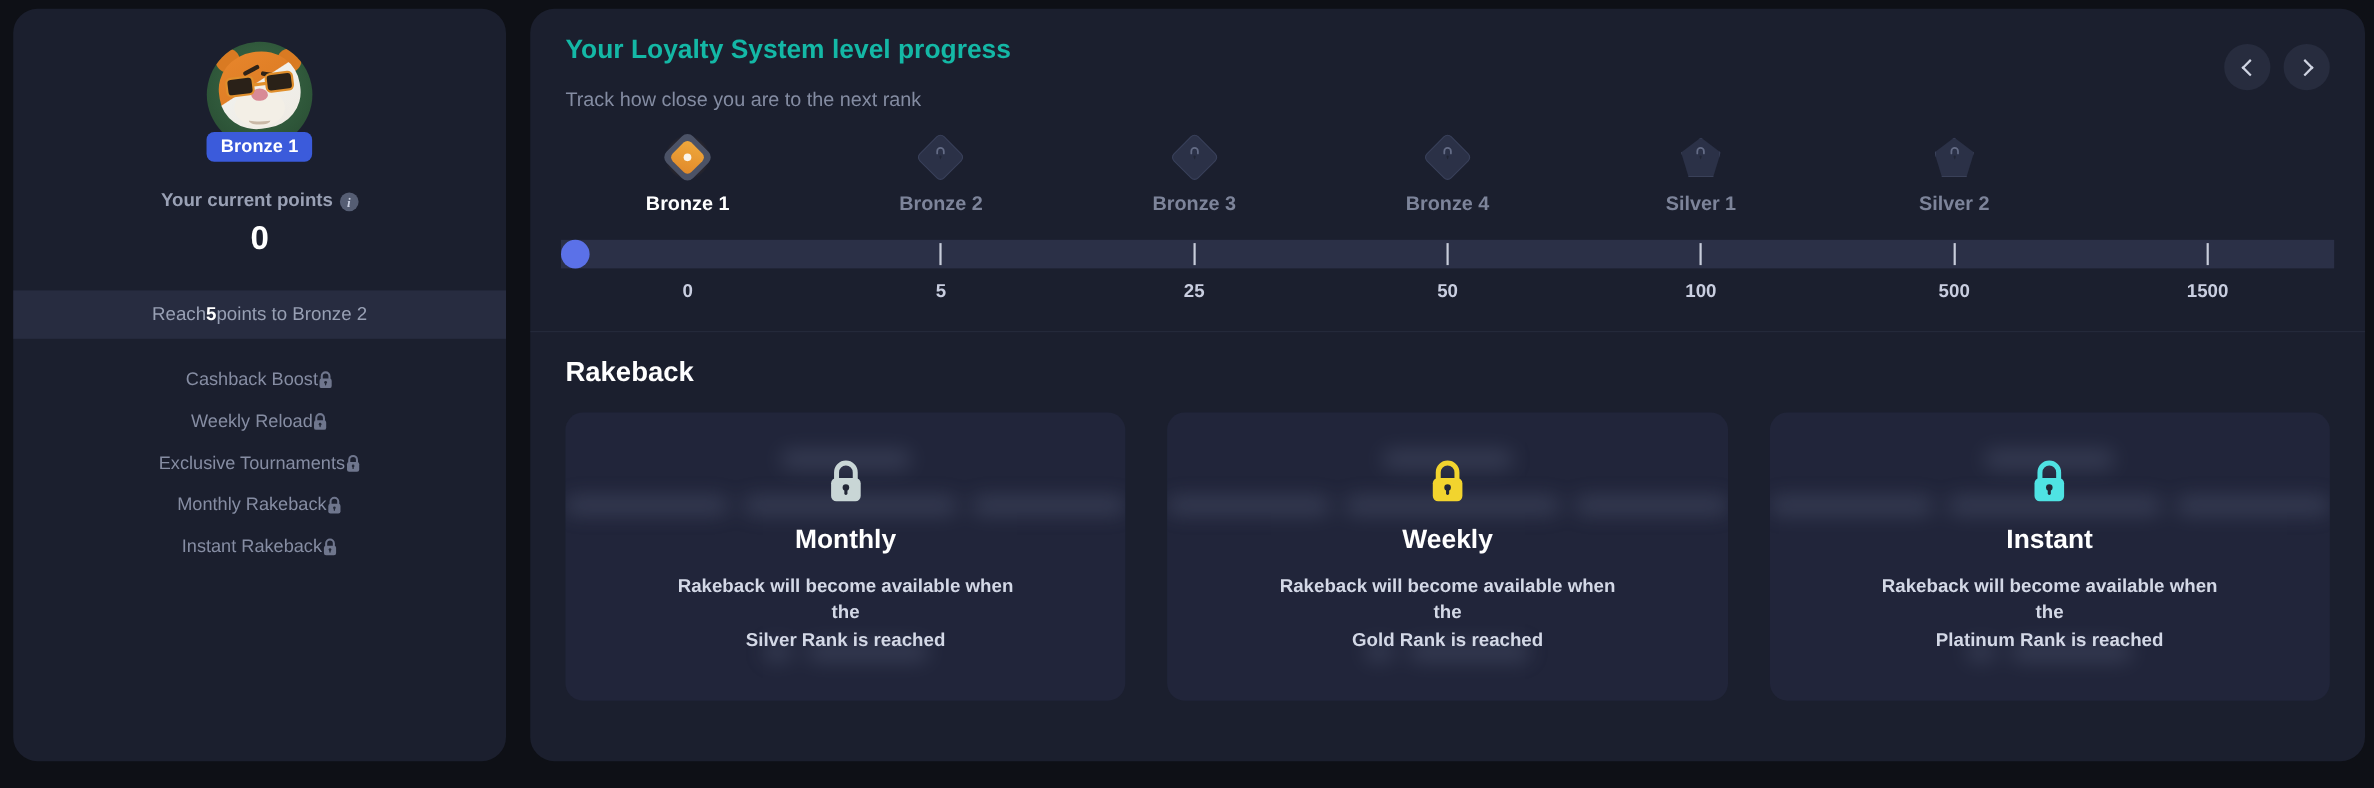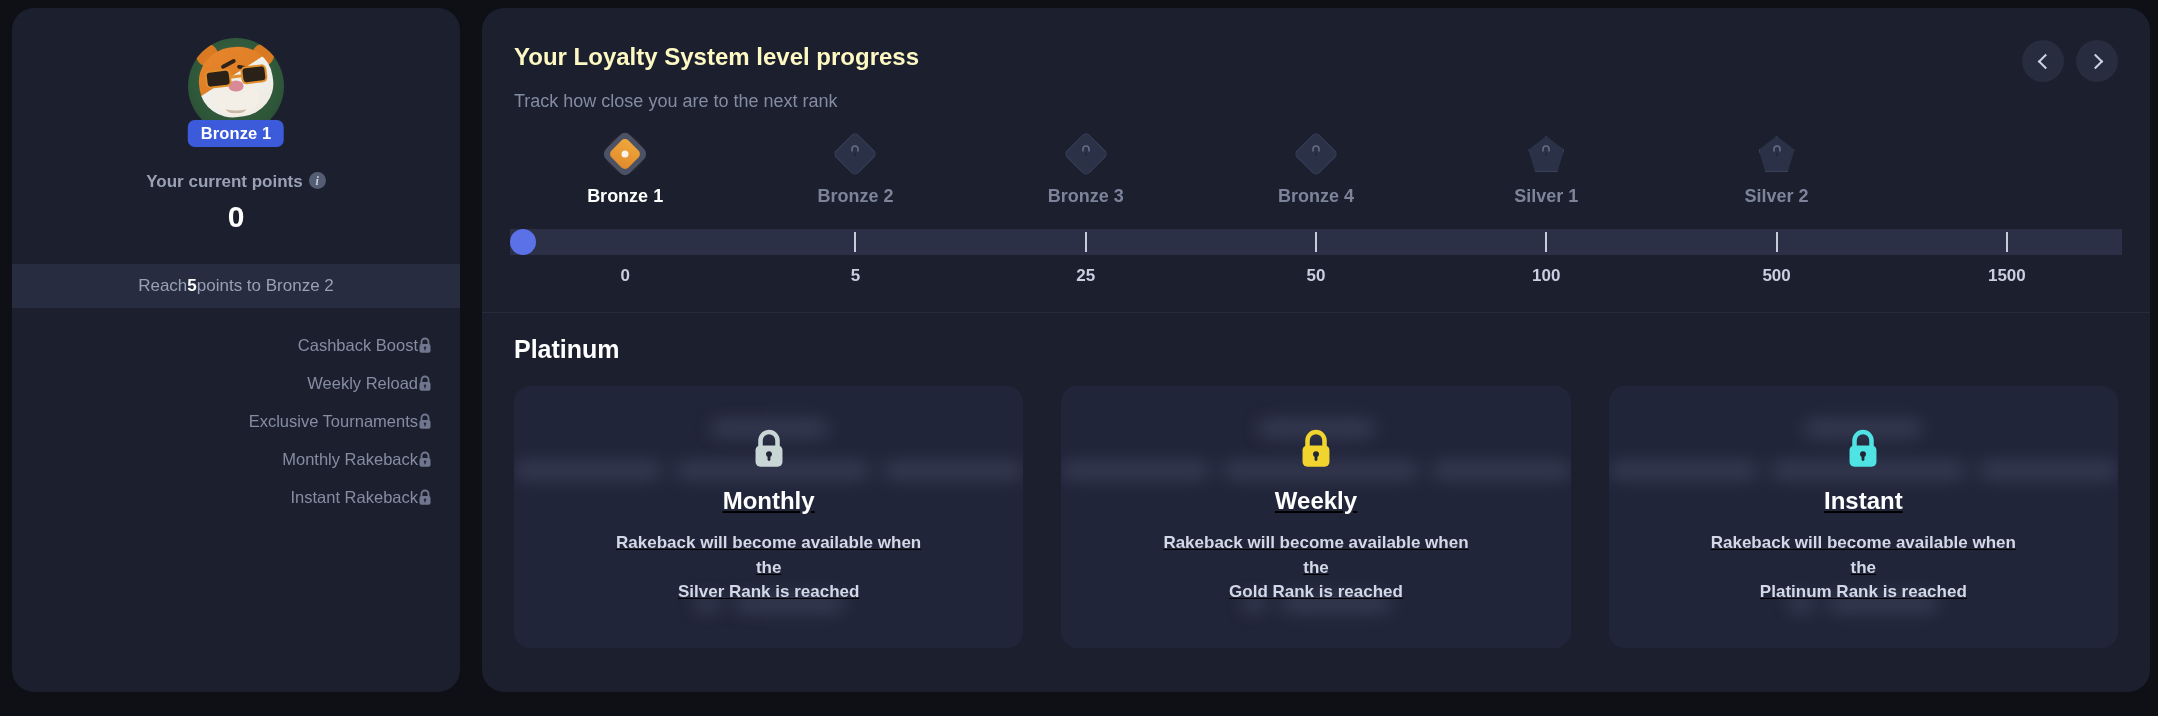--- a/index.html
+++ b/index.html
@@ -109,21 +109,21 @@
     font-size: 16.5px;
     font-weight: 700;
     padding: 4px 13px;
     border-radius: 7px;
     white-space: nowrap;
     letter-spacing: .1px;
   }
 
   .points-label-row {
     margin-top: 38px;
-    display: flex; align-items: flex-start; gap: 6px;
+    display: flex; align-items: flex-end; gap: 6px;
   }
   .points-label {
     color: #9aa1b5; font-size: 17px; font-weight: 700;
   }
   .info-icon {
     width: 17px; height: 17px; border-radius: 50%;
     background: #555d73; color: #c9cfe0;
     font-size: 12px; font-weight: 700; font-style: italic;
     font-family: "Liberation Serif", serif;
     display: flex; align-items: center; justify-content: center;
@@ -139,21 +139,21 @@
     background: #272c40;
     height: 44px;
     display: flex; align-items: center; justify-content: center;
     color: #98a0b4; font-size: 17px;
   }
   .reach-bar b { color: #ffffff; font-weight: 700; }
 
   .benefits { padding: 18px 28px 0 28px; }
   .benefit-row {
     height: 38px;
-    display: flex; align-items: center; justify-content: flex-end;
+    display: flex; align-items: center; justify-content: center;
   }
   .benefit-name { color: #868da3; font-size: 16.5px; }
   .benefit-val { color: #868da3; font-size: 16.5px; }
   .lock-sm { width: 14px; height: 17px; }
 
   
   .main {
     flex: 1;
     background: #1b1f2e;
     border-radius: 22px;
@@ -162,21 +162,21 @@
     flex-direction: column;
     overflow: hidden;
   }
 
   .main-head {
     padding: 24px 32px 0 32px;
     display: flex;
     justify-content: space-between;
     align-items: flex-start;
   }
-  .main-title { color: #fef9c3; font-size: 24px; font-weight: 700; margin-top: 11px; }
+  .main-title { color: #14b8a6; font-size: 24px; font-weight: 700; }
   .main-sub { color: #848ca2; font-size: 18px; margin-top: 20px; }
 
   .nav-arrows { display: flex; gap: 12px; padding-top: 8px; }
   .nav-btn {
     width: 42px; height: 42px; border-radius: 50%;
     background: #272c3e;
     display: flex; align-items: center; justify-content: center;
     cursor: pointer; border: none;
   }
   .chev { width: 11px; height: 11px; border-top: 2.4px solid #cfd4e2; border-right: 2.4px solid #cfd4e2; }
@@ -280,21 +280,20 @@
   .divider { height: 1px; background: #262b3c; margin-top: 26px; }
 
   
   .rake-head {
     padding: 22px 32px 0 32px;
     color: #ffffff; font-size: 25px; font-weight: 700;
   }
   .cards {
     display: flex; gap: 38px;
     padding: 22px 32px 0 32px;
-    text-decoration: underline;
   }
   .card {
     flex: 1;
     background: #21253a;
     border-radius: 16px;
     height: 262px;
     position: relative;
     overflow: hidden;
     display: flex; flex-direction: column;
     align-items: center; justify-content: center;
@@ -541,21 +540,21 @@
           <span>25</span>
           <span>50</span>
           <span>100</span>
           <span>500</span>
           <span>1500</span>
         </div>
     </div>
 
     <div class="divider"></div>
 
-    <div class="rake-head">Platinum</div>
+    <div class="rake-head">Rakeback</div>
     <div class="cards" id="cards">
         <div class="card">
           <div class="ghost g1">
             <span class="bar"></span>
           </div>
           <div class="ghost g2">
             <span class="bar"></span>
             <span class="bar"></span>
             <span class="bar"></span>
           </div>

